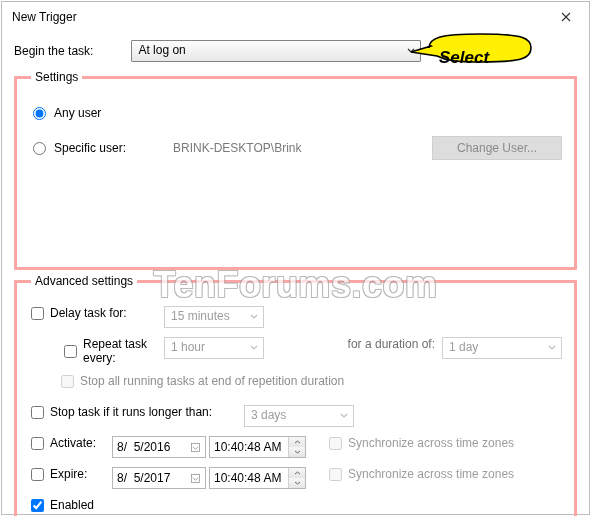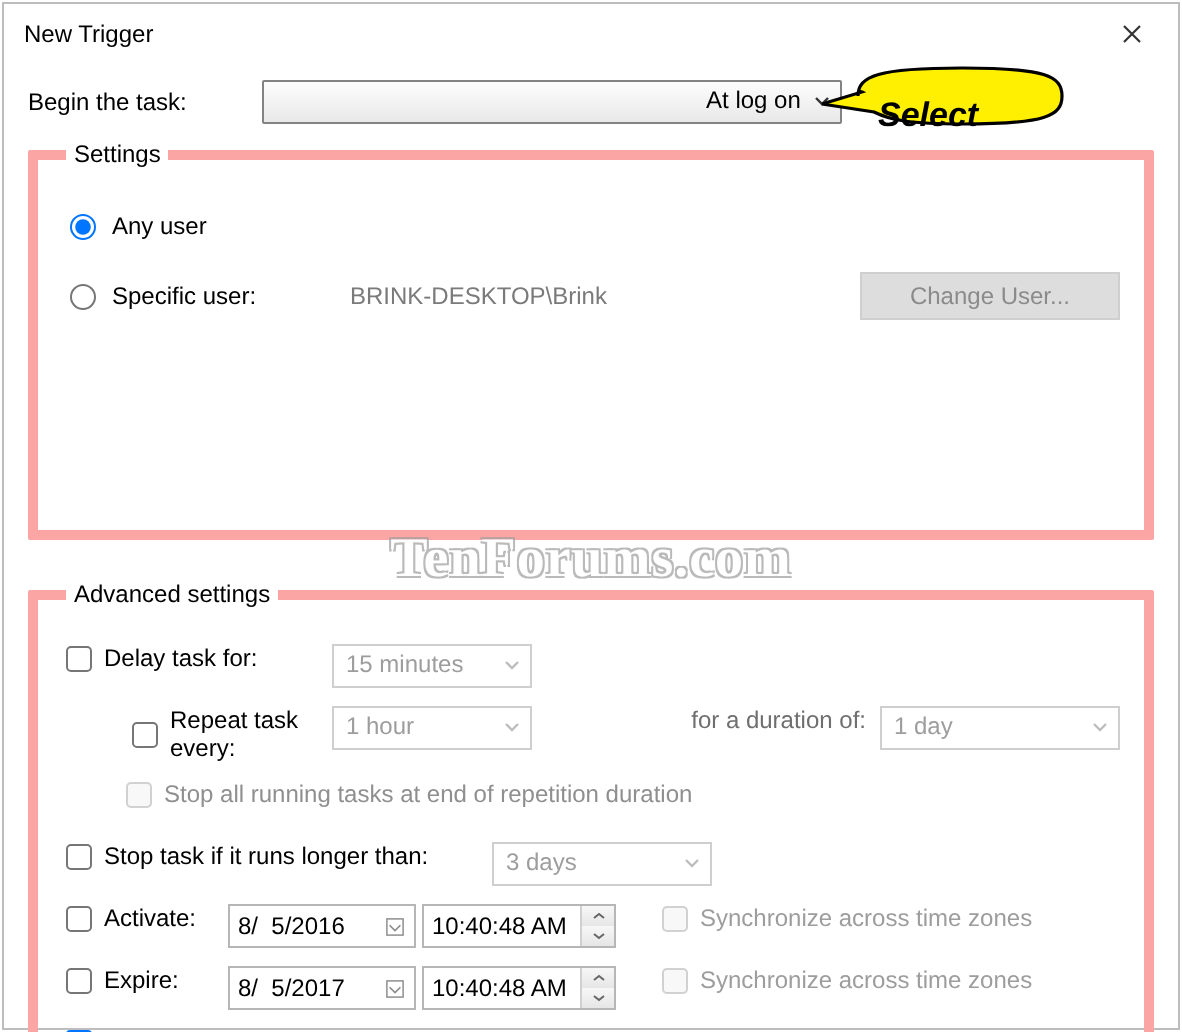--- a/index.html
+++ b/index.html
@@ -58,32 +58,31 @@
   .begin-select select,
   .fake-select {
     width: 100%;
     height: 22px;
     font: inherit;
     background: linear-gradient(#fdfdfd,#e8e8e8);
     border: 1px solid #838383;
     border-radius: 1px;
     padding: 2px 20px 2px 6px;
     appearance: none;
-    text-align: right;
   }
   .begin-select .arrow, .combo .arrow {
     position: absolute;
     right: 6px; top: 50%; transform: translateY(-50%);
     pointer-events: none;
   }
   .arrow svg { width: 8px; height: 6px; display:block; }
   fieldset.groupbox {
-    border: 5px solid #fca5a5;
+    border: 3px solid #fca5a5;
     border-radius: 1px;
-    margin: 0 0 20px 0;
+    margin: 0 0 4px 0;
     padding: 14px 12px 12px 12px;
     position: relative;
   }
   fieldset.groupbox > legend {
     padding: 0 4px;
     font-size: 12px;
     color: #000;
     margin-left: 2px;
   }
   .settings-box { height: 200px; }
@@ -96,32 +95,32 @@
   .change-user-btn {
     width: 130px; height:24px;
     background:#ddd; border:1px solid #cfcfcf;
     color:#8b8b8b; font:inherit;
     margin-left: 10px;
   }
   .watermark {
     position:absolute;
     left:0; right:0; top:232px;
     text-align:center;
-    font-size:28px;
+    font-size:36px;
     font-weight:700;
     letter-spacing:0.5px;
     color:#fff;
     text-shadow:
       -1px -1px 0 #9e9e9e,
        1px -1px 0 #9e9e9e,
       -1px  1px 0 #9e9e9e,
        1px  1px 0 #9e9e9e;
     opacity:0.7;
     pointer-events:none;
-    font-family:Liberation Serif, serif;
+    font-family:Liberation Sans, sans-serif;
   }
   .adv-box { padding: 10px 10px 8px 10px; }
   .adv-row { display:flex; align-items:flex-start; margin: 4px 0 9px 2px; min-height:22px; gap:3px; }
   .adv-row .cb { display:flex; align-items:center; min-width:0; }
   .adv-row .cb input[type=checkbox]{ margin:0 6px 0 0; width:13px; height:13px; }
   .combo {
     position:relative; display:inline-block;
   }
   .combo-input {
     height:22px; background:#fff; border:1px solid #b6b6b6;

